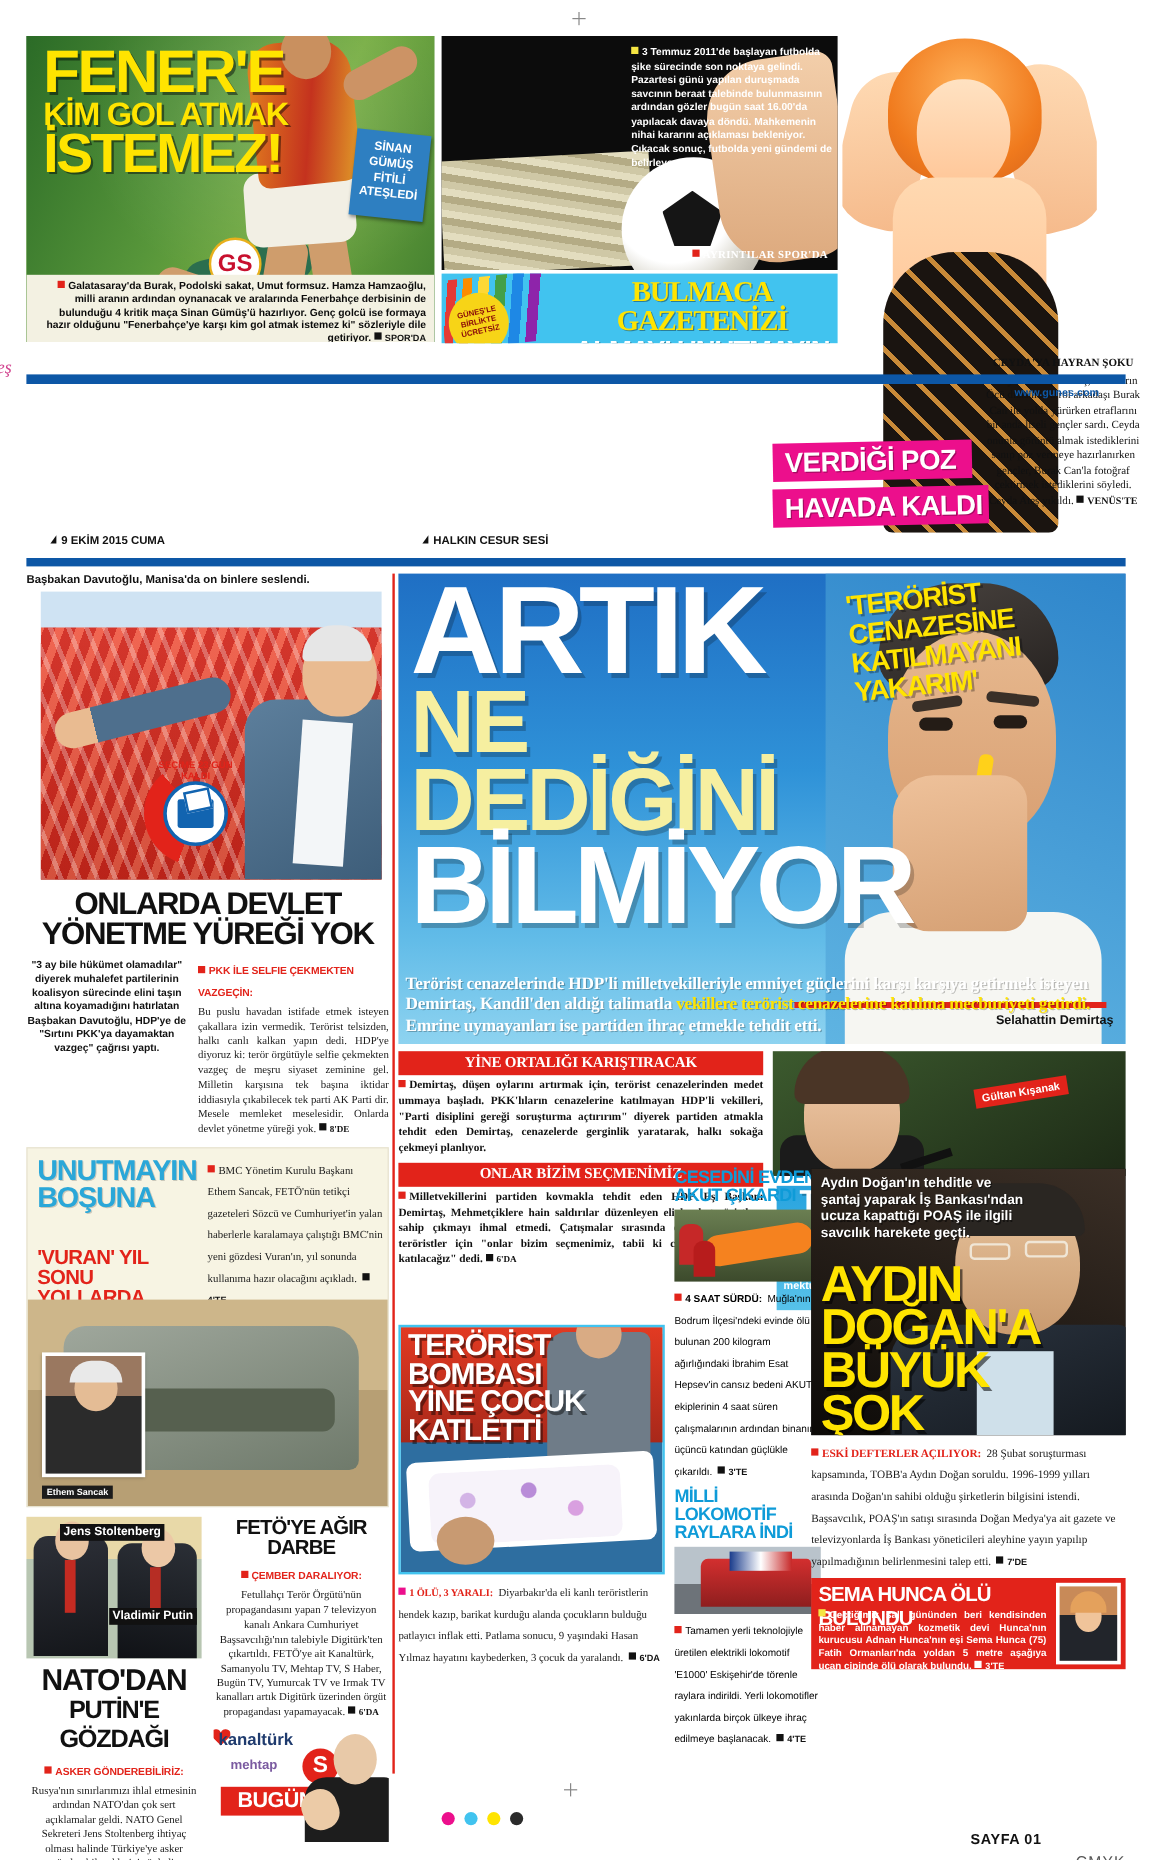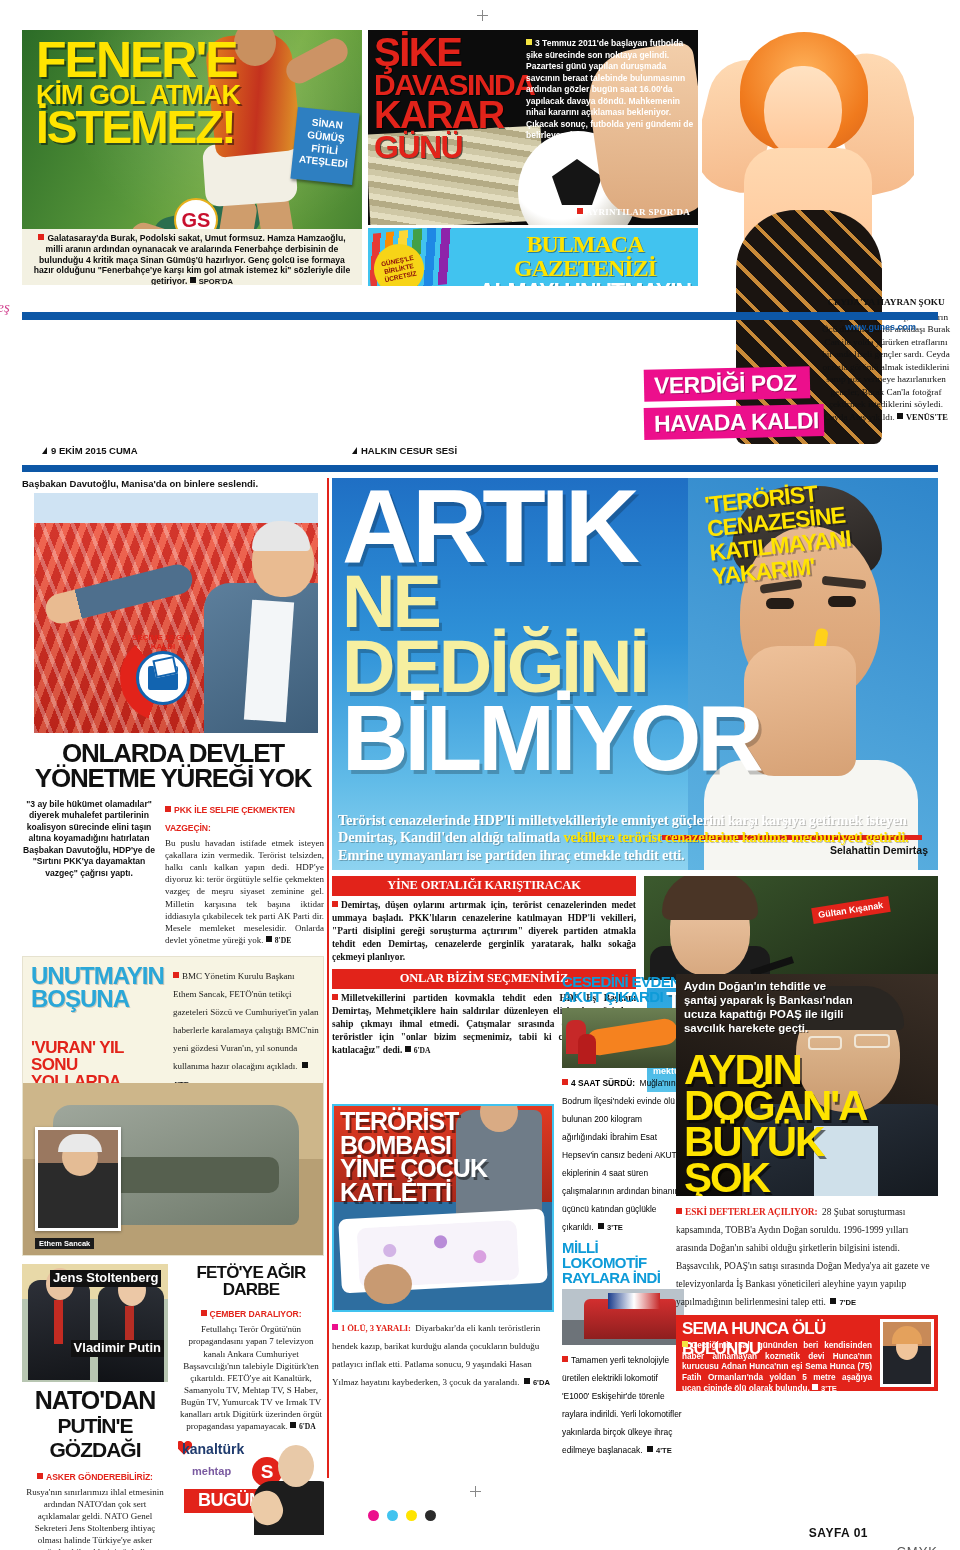--- a/index.html
+++ b/index.html
@@ -63,21 +63,21 @@
     transform: rotate(6deg); box-shadow: 1px 2px 3px rgba(0,0,0,.4);
   }
   #gs-logo {
     position:absolute; left:152px; top:168px; width:44px; height:44px; border-radius:50%;
     background:#fff; border:2px solid #e8b01c; color:#c8102e; font-weight:900;
     font-size:20px; display:flex; align-items:center; justify-content:center;
   }
   #gs-logo::after{content:"1905";position:absolute;bottom:3px;font-size:4px;color:#c8102e;letter-spacing:.5px;}
   #fener-caption {
     position: absolute; left: 0; right: 0; bottom: 0; height: 56px;
-    background: #f3f1e2; padding: 4px 7px 0; text-align: center;
+    background: #f3f1e2; padding: 4px 7px 0; text-align: right;
     font-size: 8.6px; line-height: 1.26; font-weight: 700; color: #0b0b0b;
   }
 
   
   #sike-box {
     position: absolute; left: 368px; top: 30px; width: 330px; height: 195px;
     background: #0c0c0c; overflow: hidden;
   }
   #sike-money { position:absolute; left:0; bottom:0; width:175px; height:95px;
     background: repeating-linear-gradient(12deg,#cfc8a6 0 6px,#b4ab85 6px 12px,#e3ddbf 12px 18px);
@@ -243,21 +243,21 @@
   #nato-photo { position:relative; width:146px; height:118px; overflow:hidden;
     background:linear-gradient(180deg,#e8d9a8 0 30%, #b8c6b2 30% 100%); }
   #nato-p1 { position:absolute; left:6px; top:16px; width:62px; height:100px;
     background:linear-gradient(170deg,#2d3038,#14161a); border-radius:12px 12px 0 0;}
   #nato-p1::before{content:"";position:absolute;left:18px;top:-12px;width:28px;height:32px;border-radius:50%;background:#e8c3a0;}
   #nato-p1::after{content:"";position:absolute;left:26px;top:20px;width:9px;height:44px;background:#c42b22;}
   #nato-p2 { position:absolute; right:4px; top:22px; width:66px; height:96px;
     background:linear-gradient(190deg,#2b2f36,#101216); border-radius:12px 12px 0 0;}
   #nato-p2::before{content:"";position:absolute;left:20px;top:-12px;width:28px;height:32px;border-radius:50%;background:#ecc8a6;}
   #nato-p2::after{content:"";position:absolute;left:27px;top:20px;width:9px;height:42px;background:#b62d24;}
-  .photo-tag { position:absolute; background:#111; color:#fff; font-size:13px; font-weight:900; padding:1px 3px; line-height:1.15;}
+  .photo-tag { position:absolute; background:#111; color:#fff; font-size:10px; font-weight:900; padding:1px 3px; line-height:1.15;}
   #nato-head { margin-top:6px; font-size:25px; font-weight:900; line-height:.96; letter-spacing:-1px; color:#111; text-align:center;}
   #nato-body { margin-top:5px; }
   #fet-col { position:absolute; left:156px; top:0; width:146px; }
   #fet-head { font-size:17px; font-weight:900; letter-spacing:-.8px; color:#111; text-align:center; line-height:1;}
   #fet-body { margin-top:5px; }
   #fet-logos { position:relative; margin-top:6px; width:146px; height:96px; overflow:hidden; }
   #kanalturk { position:absolute; left:4px; top:2px; font-size:14px; font-weight:900; color:#1f3b6e;}
   #kt-heart { position:absolute; left:-2px; top:2px; width:16px; height:14px; background:#e2231a;
     clip-path: path("M8 14 L0 6 A4 4 0 0 1 8 3 A4 4 0 0 1 16 6 Z");}
   #mehtap { position:absolute; left:14px; top:26px; font-size:11px; font-weight:700; color:#7a5aa0;}
@@ -431,26 +431,20 @@
       <div id="fener-caption">
         <span class="bullet-red"></span><span>Galatasaray'da Burak, Podolski sakat, Umut formsuz. Hamza Hamzaoğlu, milli aranın ardından oynanacak ve aralarında Fenerbahçe derbisinin de bulunduğu 4 kritik maça Sinan Gümüş'ü hazırlıyor. Genç golcü ise formaya hazır olduğunu "Fenerbahçe'ye karşı kim gol atmak istemez ki" sözleriyle dile getiriyor.</span>
         <span class="bullet-black"></span><span class="ref">SPOR'DA</span>
       </div>
     </div>
 
     <div id="sike-box">
       <div id="sike-money"></div>
       <div id="sike-ball"></div>
       <div id="sike-hand"></div>
-      <div id="sike-head">
-        <div class="l1">ŞİKE</div>
-        <div class="l2">DAVASINDA</div>
-        <div class="l3">KARAR</div>
-        <div class="l4">GÜNÜ</div>
-      </div>
       <div id="sike-text">
         <span class="bullet-yellow"></span><span>3 Temmuz 2011'de başlayan futbolda şike sürecinde son noktaya gelindi. Pazartesi günü yapılan duruşmada savcının beraat talebinde bulunmasının ardından gözler bugün saat 16.00'da yapılacak davaya döndü. Mahkemenin nihai kararını açıklaması bekleniyor. Çıkacak sonuç, futbolda yeni gündemi de belirleyecek.</span>
       </div>
       <div id="sike-ref">
         <span class="bullet-red"></span><span>AYRINTILAR SPOR'DA</span>
       </div>
     </div>
 
     <div id="bulmaca-strip">
       <div id="bulmaca-pencils"></div>

